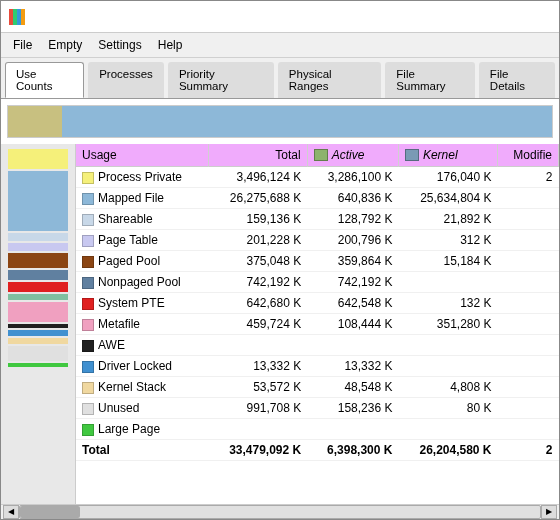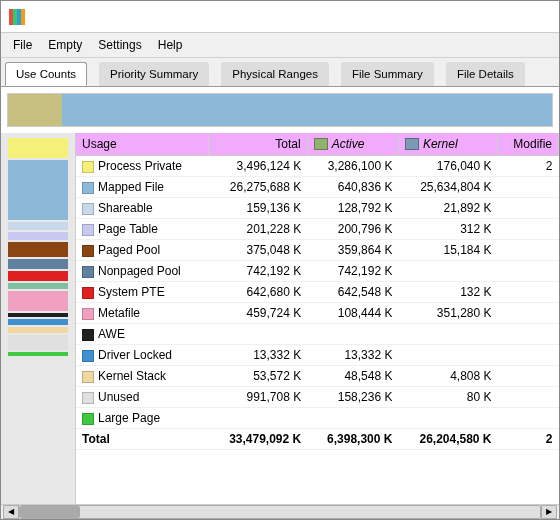--- a/index.html
+++ b/index.html
@@ -77,21 +77,21 @@
       padding-top: 4px;
       padding-left: 4px;
     }
     .tab {
       padding: 5px 10px;
       font-size: 11.5px;
       cursor: pointer;
       border: 1px solid transparent;
       border-bottom: none;
       background: #ddd;
-      margin-right: 12px;
+      margin-right: 4px;
       color: #000;
       border-radius: 3px 3px 0 0;
     }
     .tab.active {
       background: #fff;
       border: 1px solid #999;
       border-bottom: 1px solid #fff;
       z-index: 1;
       position: relative;
     }
@@ -272,20 +272,21 @@
 
   <div class="menubar">
   <div class="menu-item">File</div>
       <div class="menu-item">Empty</div>
       <div class="menu-item">Settings</div>
       <div class="menu-item">Help</div>
     </div>
 
   <div class="tabs">
   <div class="tab active">Use Counts</div>
+      <div class="tab">Processes</div>
       <div class="tab">Priority Summary</div>
       <div class="tab">Physical Ranges</div>
       <div class="tab">File Summary</div>
       <div class="tab">File Details</div>
     </div>
 
   <div class="content-body">
 
     <div class="usage-chart">
     <div class="chart-segment" style="flex: 2 1 0%; background: rgb(200, 192, 128);"></div>

